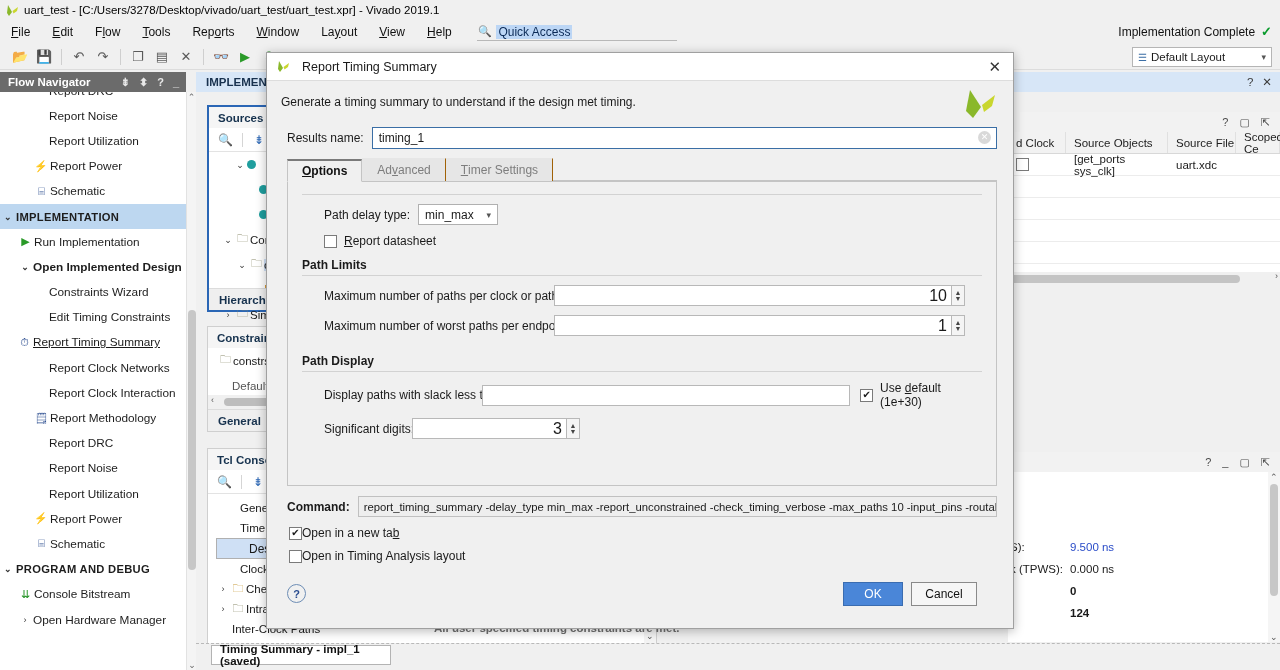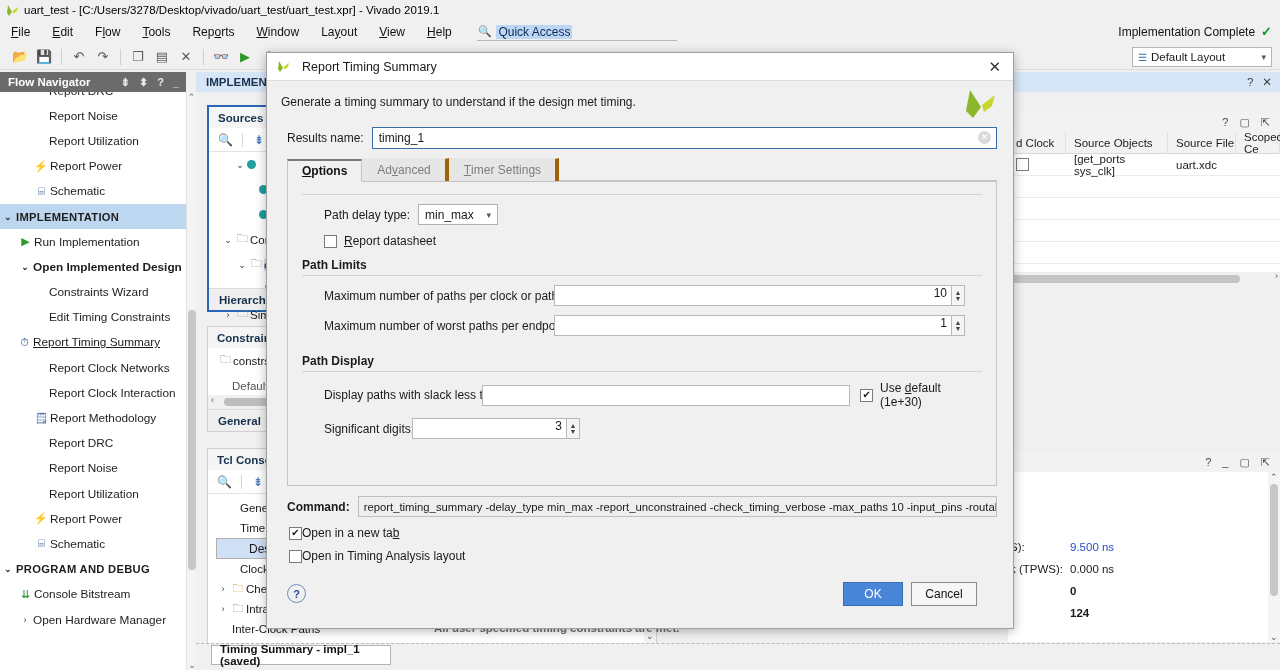--- a/index.html
+++ b/index.html
@@ -220,21 +220,21 @@
     position: absolute; right: 5px; top: 3px; width: 13px; height: 13px; border-radius: 50%;
     background: #d9d9d9; color: #fff; font-size: 9px; line-height: 13px; text-align: center;
   }
   .tabstrip {
     margin: 10px 16px 0 20px; height: 23px; border-bottom: 1px solid #c4c4c4;
     display: flex; align-items: flex-end; background: #f0f0f0;
   }
   .tab {
     height: 23px; padding: 0 14px; display:flex; align-items:center; font-size: 12px;
     color: #7d7d7d; border: 1px solid transparent; border-bottom: none; background: #e6e6e6;
-    border-right: 4px solid #a16207;
+    border-right: 1px solid #a16207;
   }
   .tab.active {
     background: #f0f0f0; color: #111; font-weight: bold;
     border: 1px solid #c4c4c4; border-bottom: 1px solid #f0f0f0; margin-bottom: -1px;
     border-top: 2px solid #7a7a7a;
   }
   .tab u { text-decoration: underline; }
   .tabs-filler { flex: 1; border-bottom: 1px solid #c4c4c4; height: 23px;}
   .panel-box {
     margin: 0 16px 0 20px; background: #f0f0f0; border: 1px solid #c4c4c4; border-top: none;
@@ -251,21 +251,21 @@
   .sel .caret { margin-left: auto; padding-left: 12px; color: #555; font-size: 9px; }
   .cbx {
     width: 13px; height: 13px; border: 1px solid #7a7a7a; background: #fff; flex: none;
     display:flex; align-items:center; justify-content:center; font-size:10px; color:#1b1b1b; line-height:1;
   }
   .cbx.checked::after { content: "✔"; font-size: 10px; }
   .frow .cbl { margin-left: 7px; }
   .frow .cbl u { text-decoration: underline; }
   .numfield {
     height: 21px; background: #fff; border: 1px solid #b8b8b8; display: flex;
-    justify-content: flex-end; padding: 0 4px; font-size: 12px;
+    align-items: center; justify-content: flex-end; padding: 0 4px; font-size: 16px;
   }
   .spin { width: 13px; height: 21px; border: 1px solid #b8b8b8; border-left: none; background: #f4f4f4;
     display: flex; flex-direction: column; align-items: center; justify-content: center; color:#444; line-height:.8; font-size:7px;}
   .textfield { height: 21px; background: #fff; border: 1px solid #b8b8b8; }
   .cmd-row { display: flex; align-items: center; margin: 10px 16px 0 20px; gap: 8px; }
   .cmd-row .cap { font-weight: bold; font-size: 12px; }
   .cmd-input {
     flex: 1; height: 21px; background: #eeeeee; border: 1px solid #c0c0c0;
     display: flex; align-items: center; padding: 0 5px; font-size: 11.3px; color: #1b1b1b;
     white-space: nowrap; overflow: hidden;

